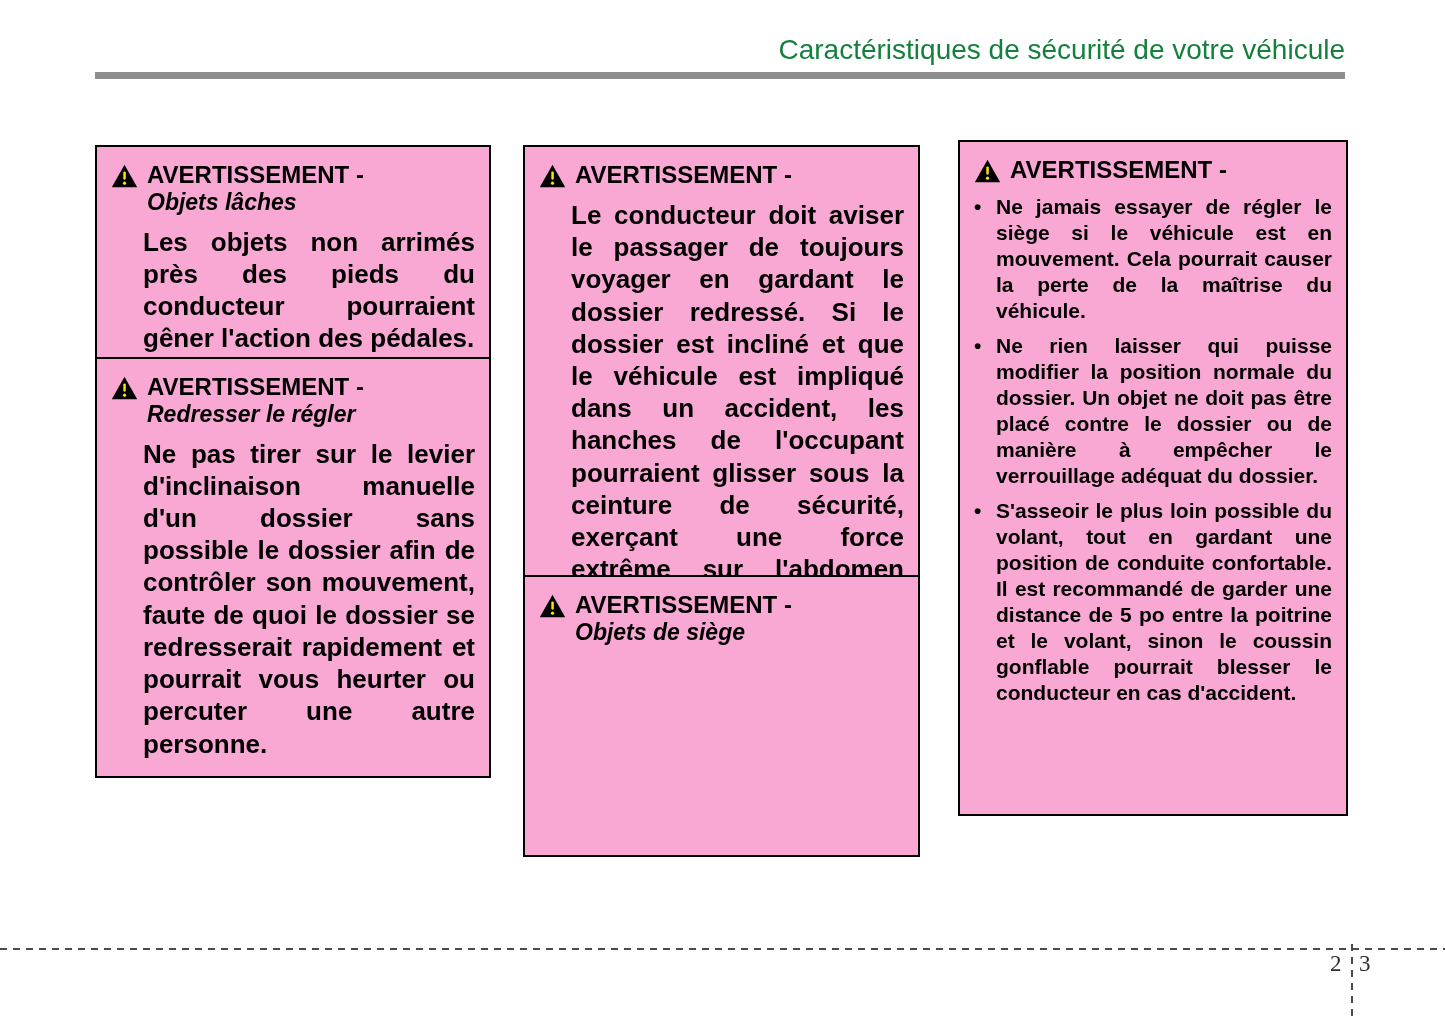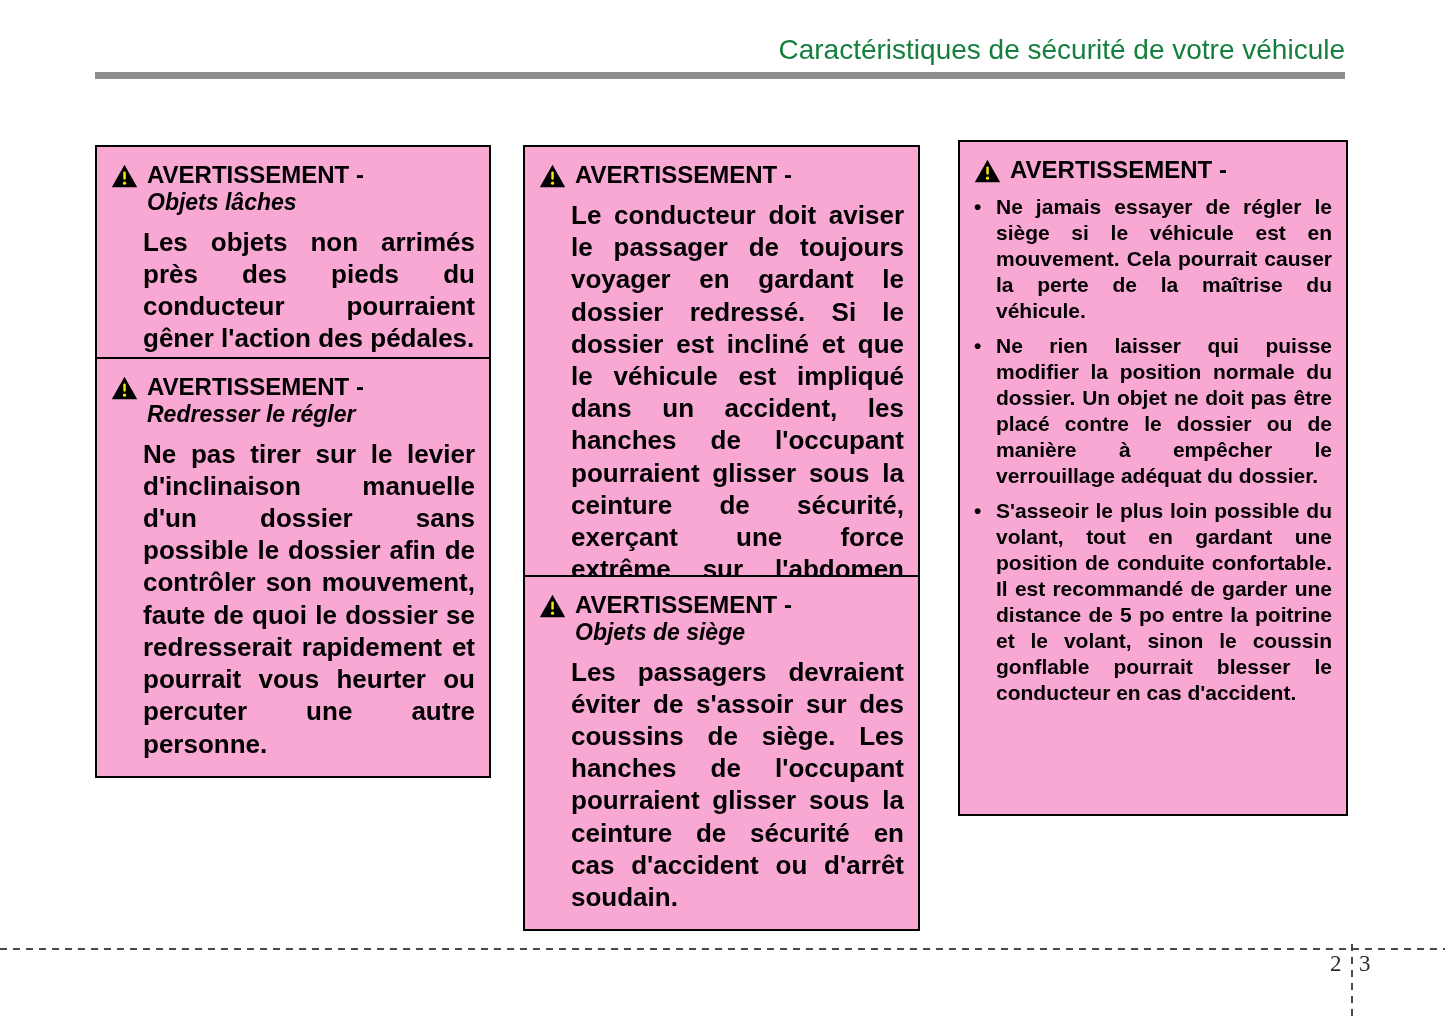--- a/index.html
+++ b/index.html
@@ -153,21 +153,20 @@
           <path d="M13.5 0.8 L26.2 23.2 H0.8 Z" fill="#000"></path>
           <rect x="12.3" y="7.5" width="2.5" height="8.2" rx="1.1" fill="#FFE400"></rect>
           <circle cx="13.55" cy="19.2" r="1.6" fill="#FFE400"></circle>
         </svg>
       </span>
       <div class="wtitletext">
         <div>AVERTISSEMENT -</div>
         <div class="wsub">Objets de siège</div>
       </div>
     </div>
-    <div class="wbody">Les passagers devraient éviter de s'assoir sur des coussins de siège. Les hanches de l'occupant pourraient glisser sous la ceinture de sécurité en cas d'accident ou d'arrêt soudain.</div>
   </div>
 
   <div class="wbox" id="box-4">
     <div class="wtitle">
       <span class="wicon">
         <svg width="27" height="24" viewBox="0 0 27 24">
           <path d="M13.5 0.8 L26.2 23.2 H0.8 Z" fill="#000"></path>
           <rect x="12.3" y="7.5" width="2.5" height="8.2" rx="1.1" fill="#FFE400"></rect>
           <circle cx="13.55" cy="19.2" r="1.6" fill="#FFE400"></circle>
         </svg>

